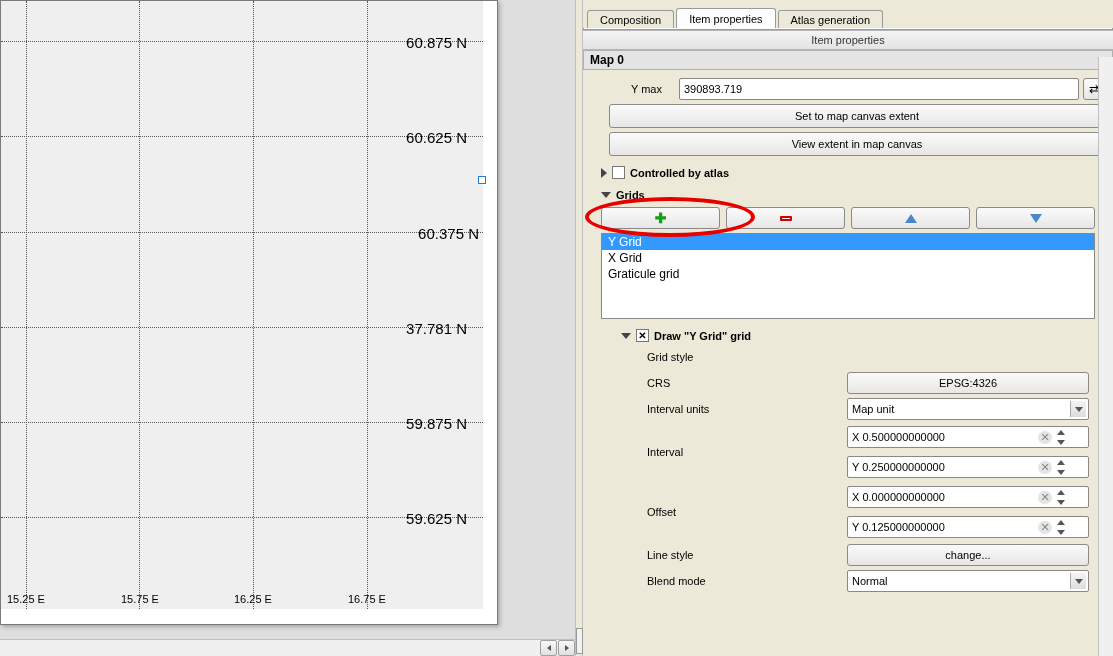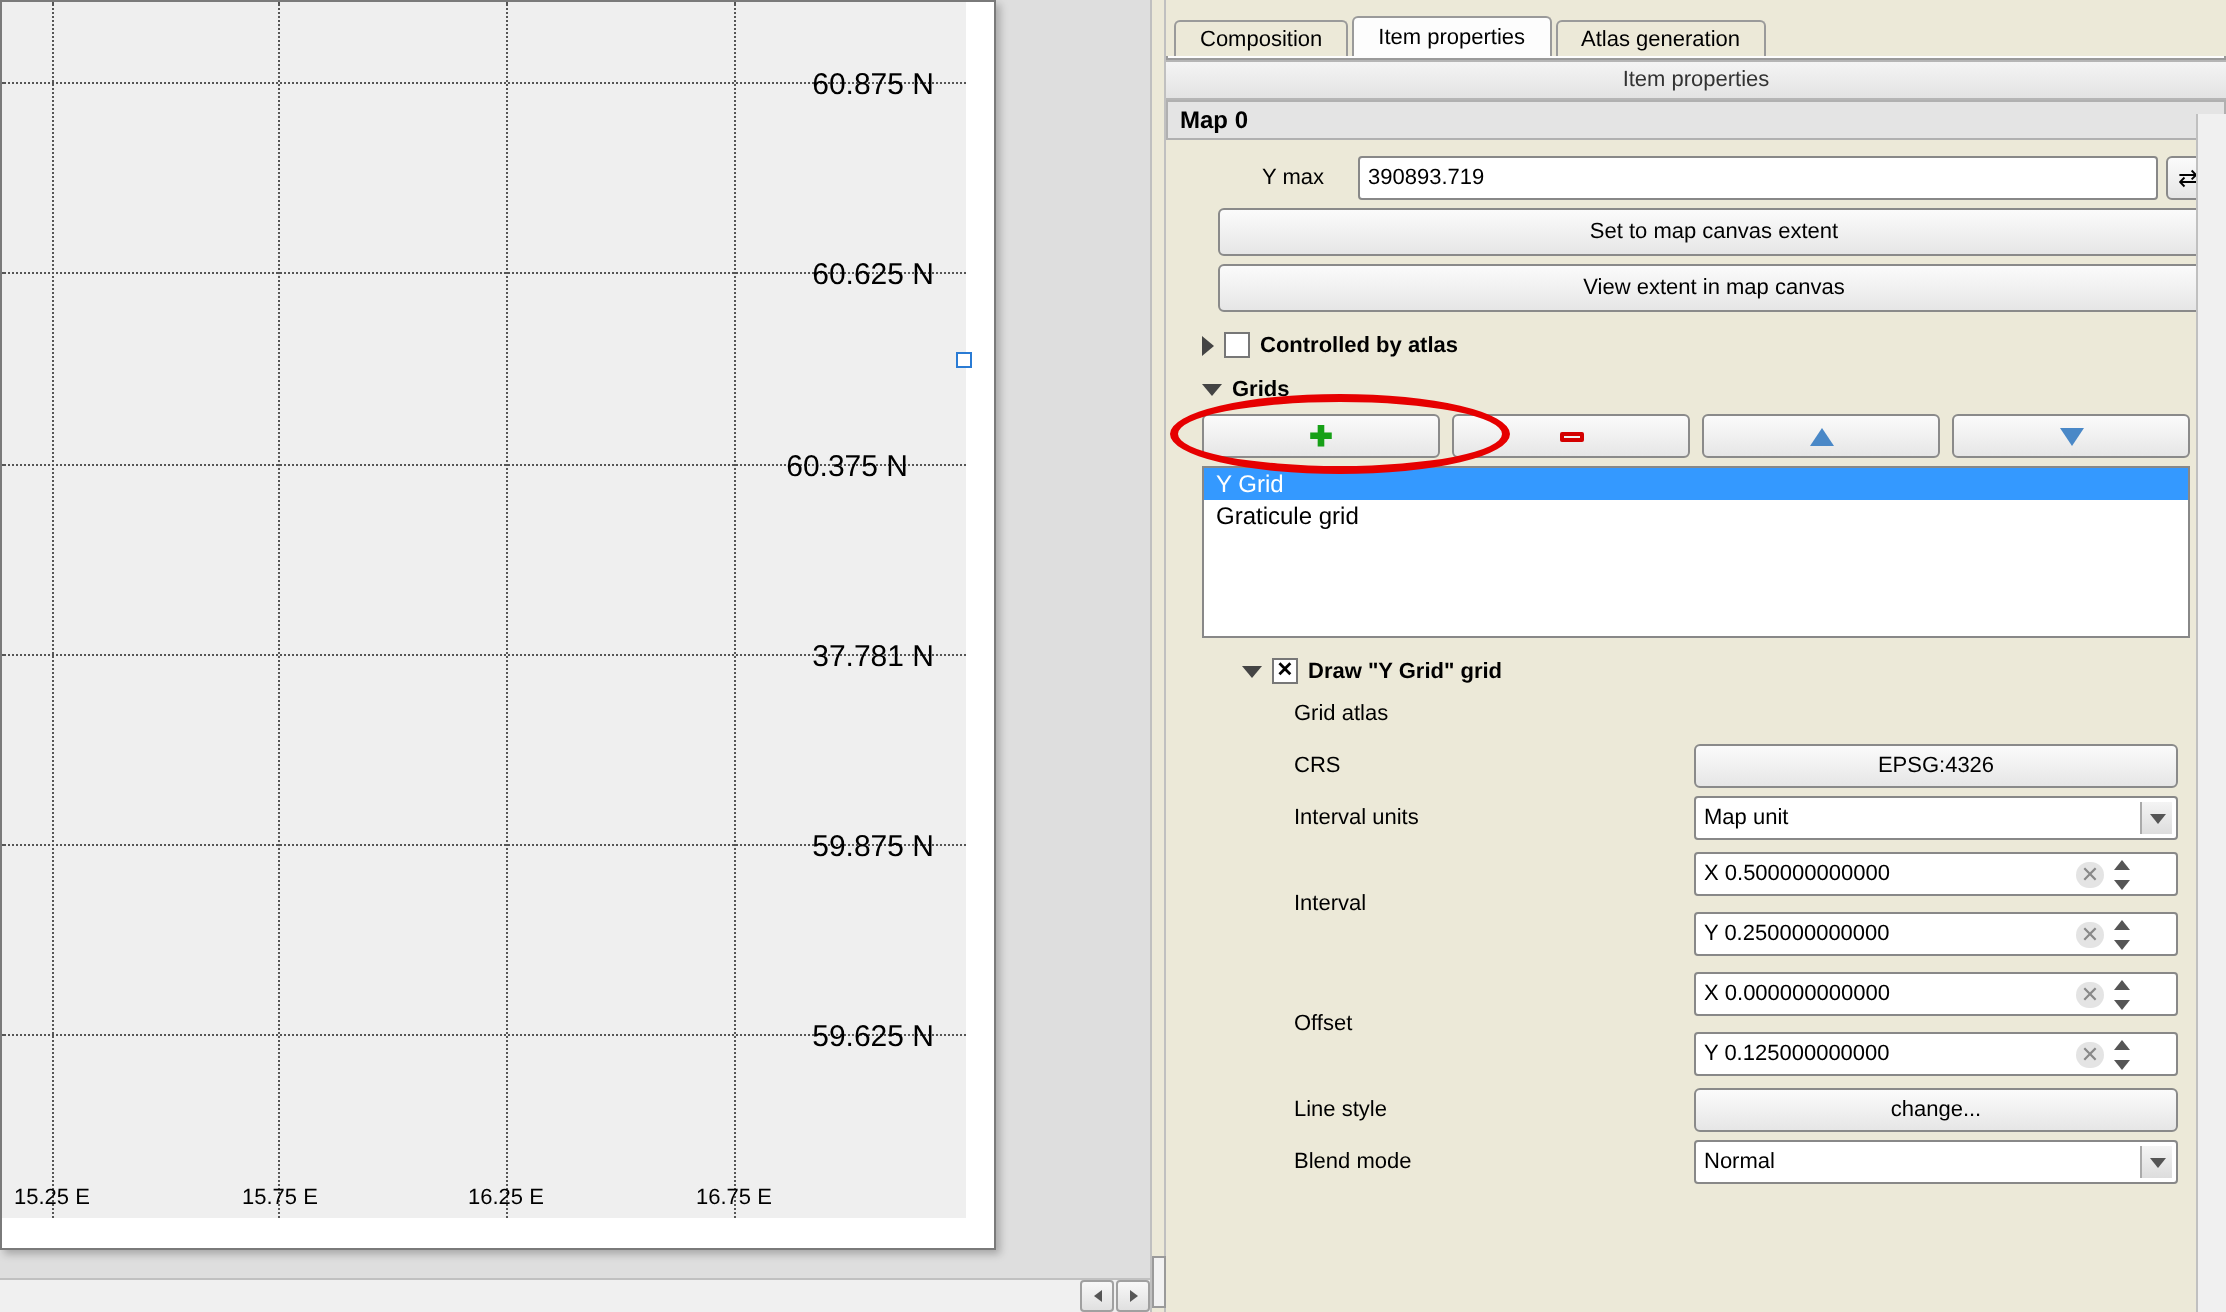--- a/index.html
+++ b/index.html
@@ -105,21 +105,21 @@
             <div class="v" style="left:366px"></div>
             <div class="h" style="top:40px"></div>
             <div class="h" style="top:135px"></div>
             <div class="h" style="top:231px"></div>
             <div class="h" style="top:326px"></div>
             <div class="h" style="top:421px"></div>
             <div class="h" style="top:516px"></div>
           </div>
           <span class="lat-label" style="top:33px;right:16px">60.875 N</span>
           <span class="lat-label" style="top:128px;right:16px">60.625 N</span>
-          <span class="lat-label" style="top:224px;right:29px">60.375 N</span>
+          <span class="lat-label" style="top:224px;right:4px">60.375 N</span>
           <span class="lat-label" style="top:319px;right:16px">37.781 N</span>
           <span class="lat-label" style="top:414px;right:16px">59.875 N</span>
           <span class="lat-label" style="top:509px;right:16px">59.625 N</span>
           <span class="lon-label" style="bottom:4px;left:6px">15.25 E</span>
           <span class="lon-label" style="bottom:4px;left:120px">15.75 E</span>
           <span class="lon-label" style="bottom:4px;left:233px">16.25 E</span>
           <span class="lon-label" style="bottom:4px;left:347px">16.75 E</span>
           <div class="sel-handle"></div>
         </div>
       </div>
@@ -194,31 +194,32 @@
               <span class="tri-up"></span>
             </div>
           <div class="tool-btn">
               <span class="tri-down"></span>
             </div>
           <div class="red-oval" style="left:-16px; top:-10px; width:170px; height:40px;"></div>
         </div>
 
         <div class="grid-list">
           <div class="item selected">Y Grid</div>
+          <div class="item">X Grid</div>
           <div class="item">Graticule grid</div>
         </div>
 
         <div class="row" style="margin-top:10px; margin-left:30px;">
           <span class="disclosure disc-down"></span>
           <span class="checkbox checked"></span>
           <b class="label">Draw "Y Grid" grid</b>
         </div>
 
         <div class="prop-row">
-          <span class="prop-label">Grid atlas</span>
+          <span class="prop-label">Grid style</span>
         </div>
         <div class="prop-row">
           <span class="prop-label">CRS</span>
           <div class="prop-ctrl">
               <div class="btn-med">
                 <span>EPSG:4326</span>
               </div>
             </div>
         </div>
         <div class="prop-row">

